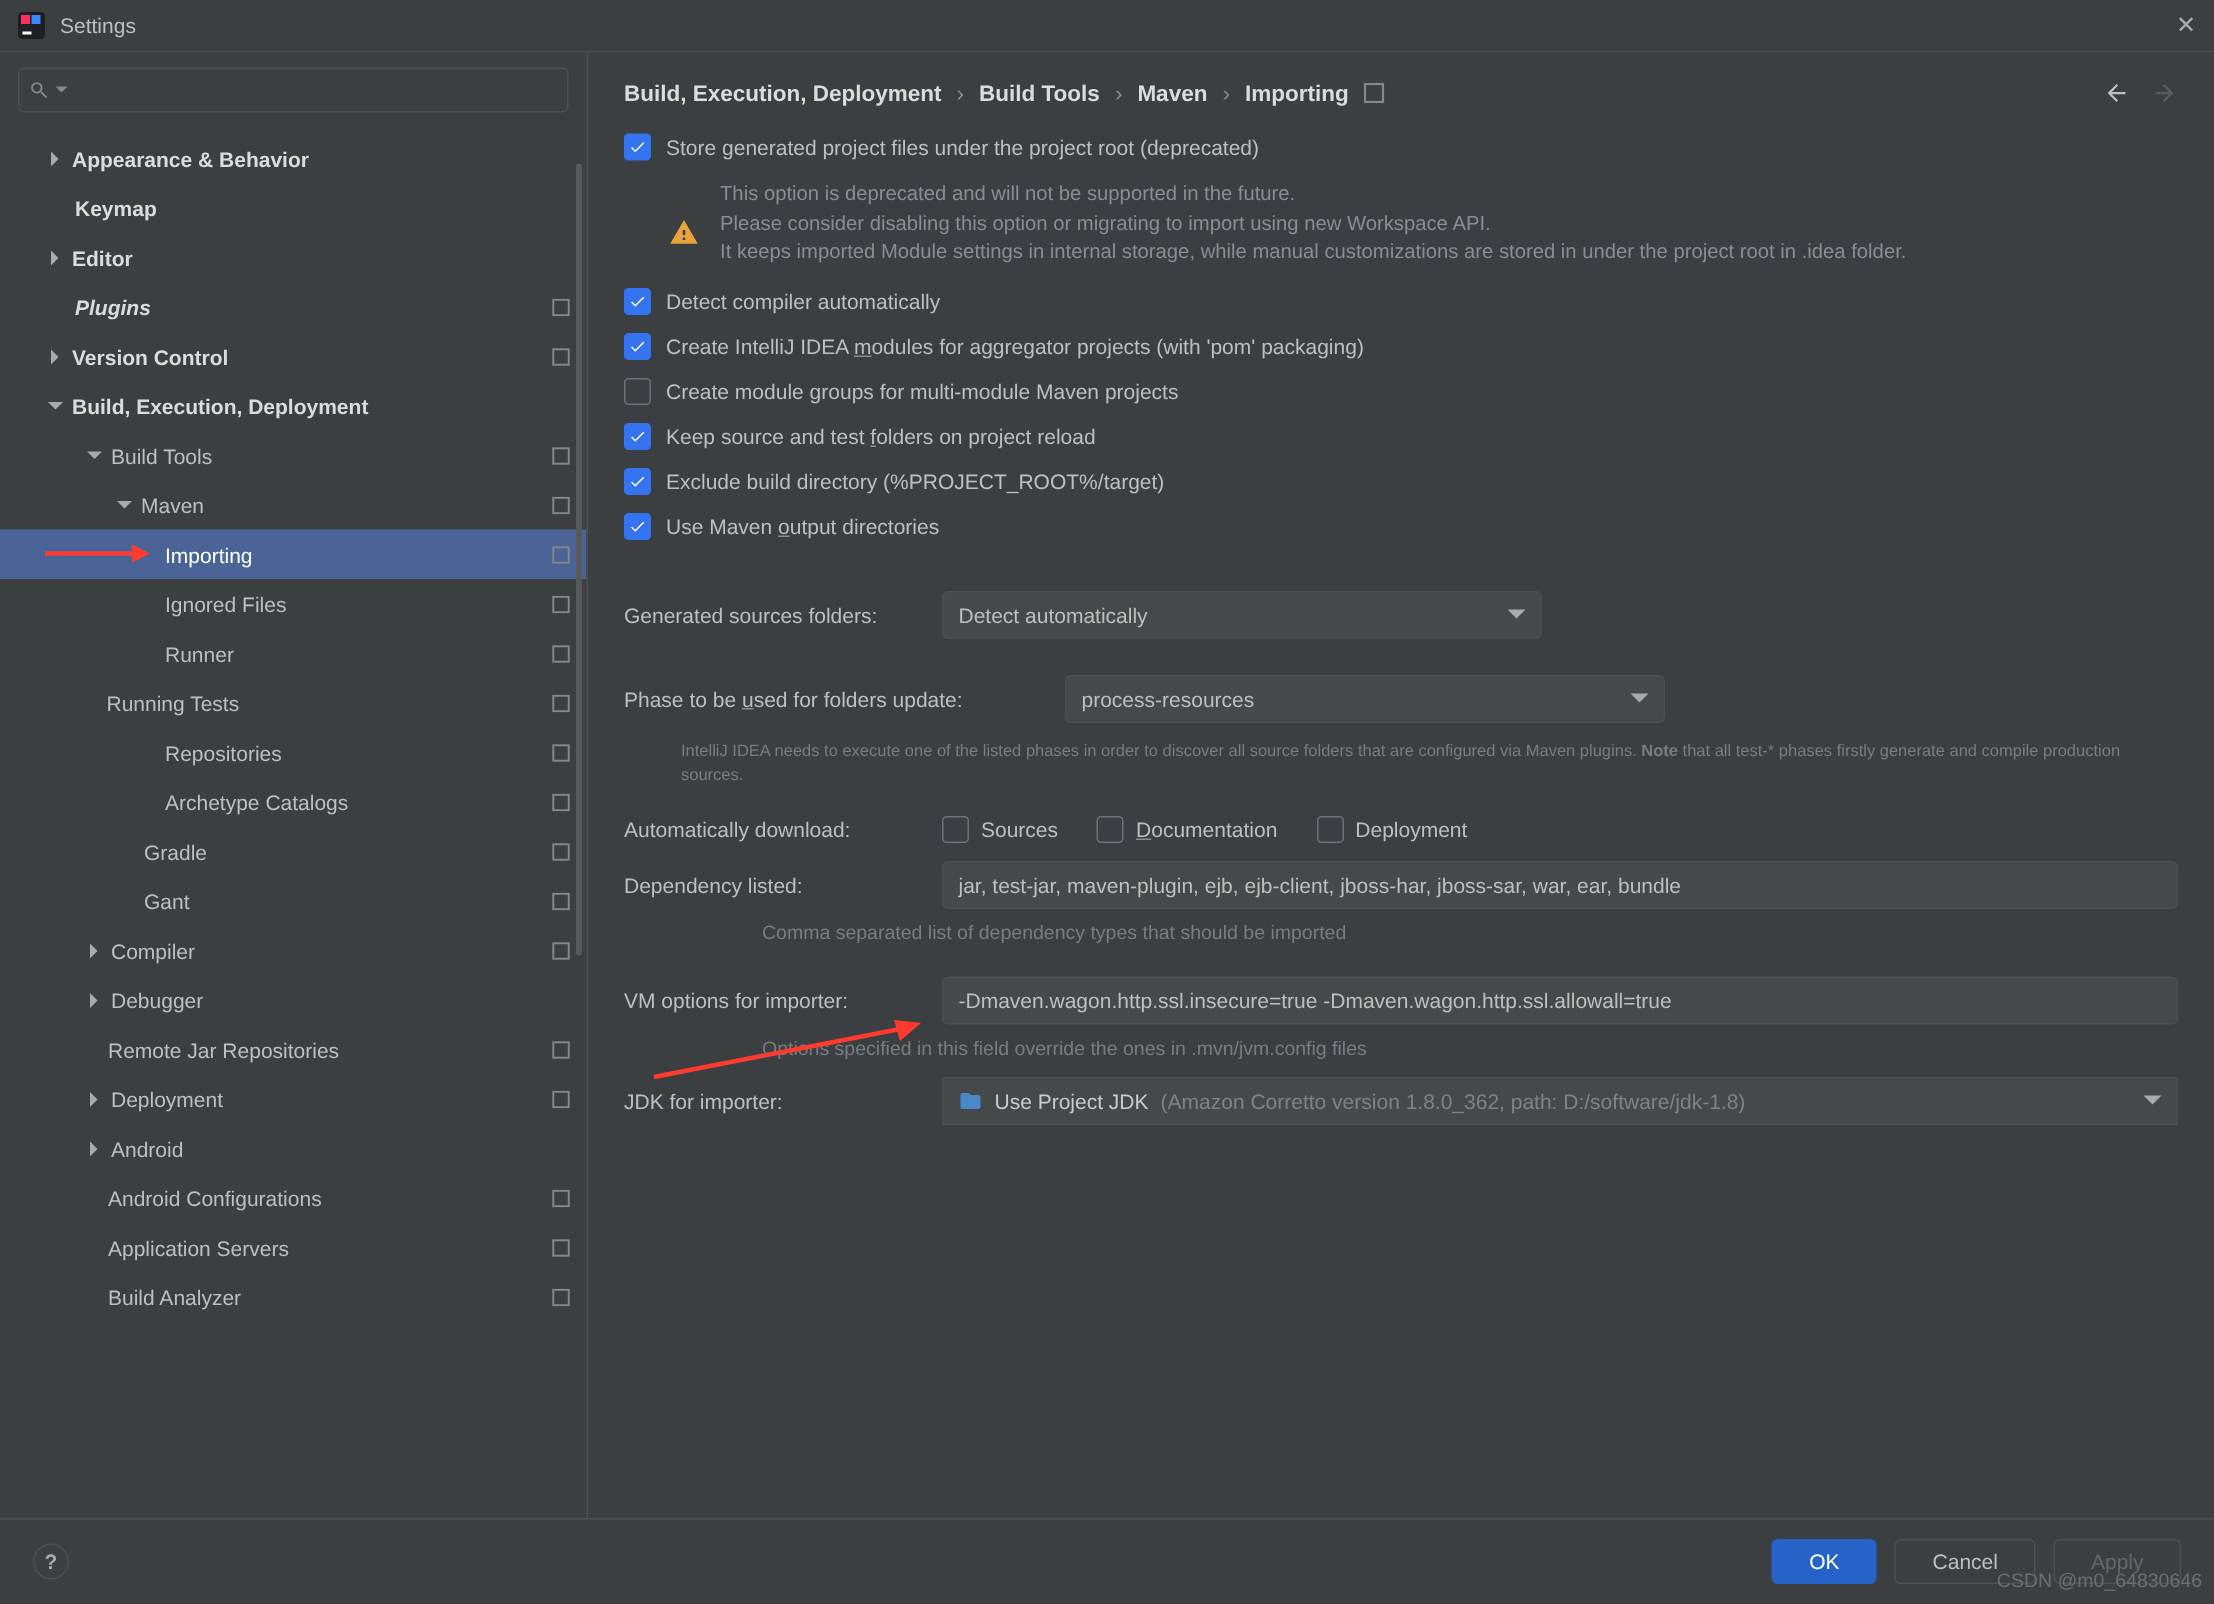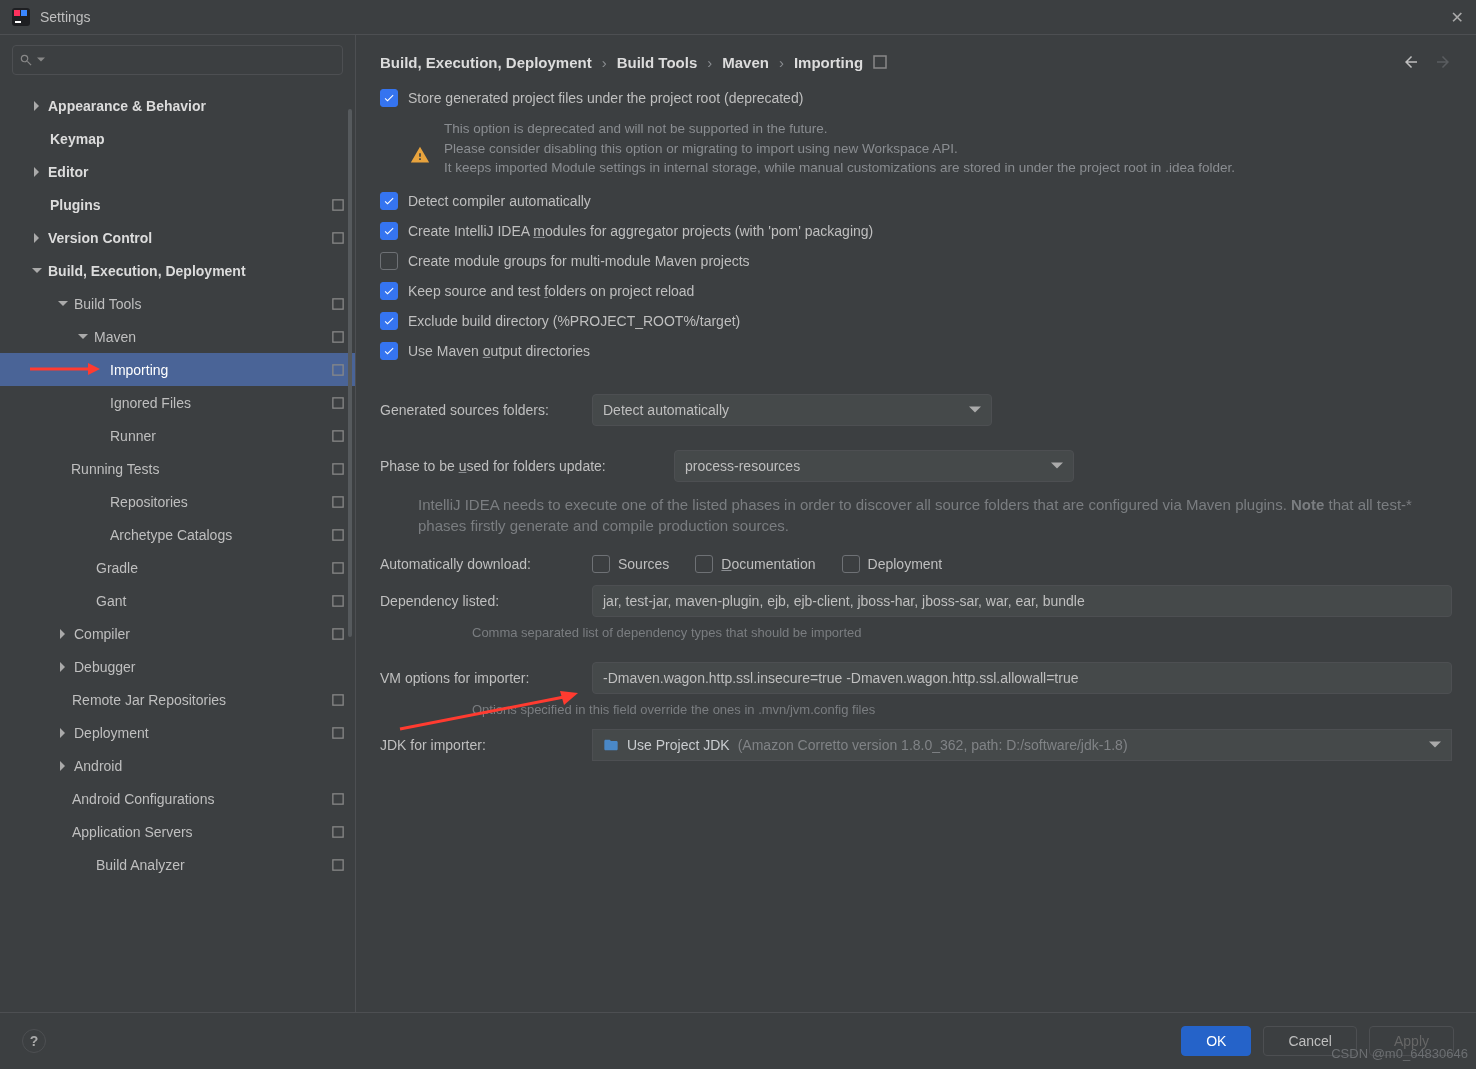--- a/index.html
+++ b/index.html
@@ -20,21 +20,21 @@
   
   .titlebar{height:34px;display:flex;align-items:center;justify-content:space-between;padding:0 12px;background:var(--panel);}
   .titlebar .left{display:flex;align-items:center;gap:10px;}
   .titlebar .idea-icon{width:18px;height:18px;}
   .close-x{font-size:16px;color:#aaa;cursor:pointer;}
   
   
   .content{display:flex;height:calc(100% - 34px - 56px);border-top:1px solid var(--border);border-bottom:1px solid var(--border);}
   
   
-  .sidebar{width:356px;background:var(--panel);border-right:1px solid var(--border);padding-top:10px;position:relative;}
+  .sidebar{width:392px;background:var(--panel);border-right:1px solid var(--border);padding-top:10px;position:relative;}
   .search{height:30px;margin:0 12px 14px;border:1px solid var(--border);background:var(--panel);border-radius:4px;display:flex;align-items:center;padding:0 6px;gap:4px;}
   .search svg{width:14px;height:14px;fill:#888;}
   .search input{flex:1;background:transparent;border:none;color:var(--text);outline:none;font-size:13px;}
   
   .tree{overflow:hidden;}
   .tree-item{height:33px;display:flex;align-items:center;padding-right:10px;cursor:pointer;position:relative;}
   .tree-item .chev{width:14px;height:14px;display:inline-flex;align-items:center;justify-content:center;margin-right:4px;}
   .tree-item .chev svg{width:10px;height:10px;fill:#aaa;}
   .tree-item .label{flex:1;white-space:nowrap;}
   .tree-item.bold  .label{font-weight:600;color:#dcdcdc;}
@@ -57,21 +57,21 @@
   .row{display:flex;align-items:center;gap:10px;margin:12px 0;}
   .cb{width:18px;height:18px;border:1px solid #6e7175;border-radius:3px;display:inline-flex;align-items:center;justify-content:center;flex-shrink:0;cursor:pointer;}
   .cb.checked{background:var(--accent);border-color:var(--accent);}
   .cb svg{width:12px;height:12px;fill:#fff;}
   .row .lbl{color:var(--text);}
   .u{text-decoration:underline;text-decoration-color:var(--text-sec);}
 
   .note{display:flex;gap:14px;margin:4px 0 14px 30px;}
   .note .warn{width:20px;height:20px;margin-top:26px;flex-shrink:0;}
   .note p{margin:0;font-size:13.5px;color:var(--text-sec);line-height:1.45;}
-  .hint{font-size:15px;color:var(--hint);margin:6px 0 10px 30px;line-height:1.45;}
+  .hint{font-size:11px;color:var(--hint);margin:6px 0 10px 30px;line-height:1.45;}
 
   .fld{display:flex;align-items:center;gap:14px;margin:12px 0;}
   .fld .flabel{width:198px;color:var(--text);}
   .select{height:32px;min-width:200px;border:1px solid var(--border);background:var(--input);border-radius:4px;display:flex;align-items:center;padding:0 10px;justify-content:space-between;cursor:pointer;}
   .select svg{width:12px;height:12px;fill:#aaa;}
   .textin{height:32px;flex:1;border:1px solid var(--border);background:var(--input);border-radius:4px;display:flex;align-items:center;padding:0 10px;color:var(--text);}
 
   .inline-cbs{display:flex;align-items:center;gap:26px;}
   .ic{display:flex;align-items:center;gap:8px;}
   
@@ -138,21 +138,21 @@
           <span class="label">Keymap</span>
         </div>
         <div class="tree-item bold" style="padding-left: 30px;">
           <span class="chev">
             <svg viewBox="0 0 10 10">
               <path d="M2 0l5 5-5 5z"></path>
             </svg>
           </span>
           <span class="label">Editor</span>
         </div>
-        <div class="tree-item bold" style="padding-left: 50px;">
+        <div class="tree-item bold" style="padding-left: 50px; font-style: italic;">
           <span class="label">Plugins</span>
           <span class="dot">
             <svg viewBox="0 0 14 14">
               <rect x="1" y="1" width="12" height="12" fill="none" stroke="#888" stroke-width="1.5"></rect>
             </svg>
           </span>
         </div>
         <div class="tree-item bold" style="padding-left: 30px;">
           <span class="chev">
             <svg viewBox="0 0 10 10">
@@ -323,21 +323,21 @@
           </span>
         </div>
         <div class="tree-item" style="padding-left: 72px;">
           <span class="label">Application Servers</span>
           <span class="dot">
             <svg viewBox="0 0 14 14">
               <rect x="1" y="1" width="12" height="12" fill="none" stroke="#888" stroke-width="1.5"></rect>
             </svg>
           </span>
         </div>
-        <div class="tree-item" style="padding-left: 72px; margin-left: 24px;">
+        <div class="tree-item" style="padding-left: 72px;">
           <span class="label">Build Analyzer</span>
           <span class="dot">
             <svg viewBox="0 0 14 14">
               <rect x="1" y="1" width="12" height="12" fill="none" stroke="#888" stroke-width="1.5"></rect>
             </svg>
           </span>
         </div>
       </div>
     <div class="scroll-indicator"></div>
     <svg class="annot" style="left:30px;top:327px;width:70px;height:14px">

